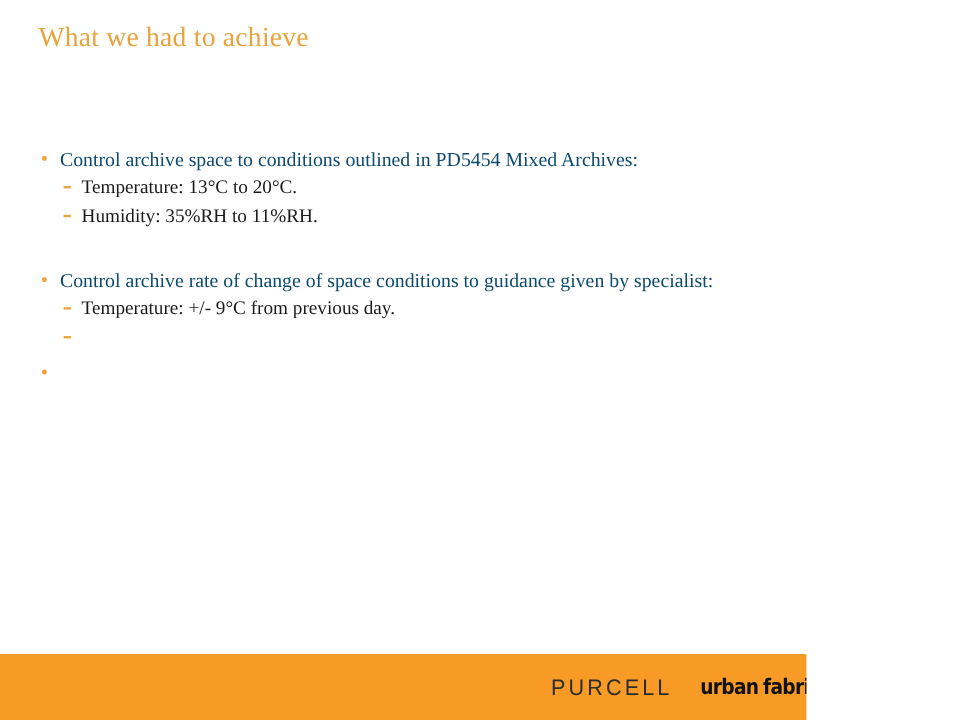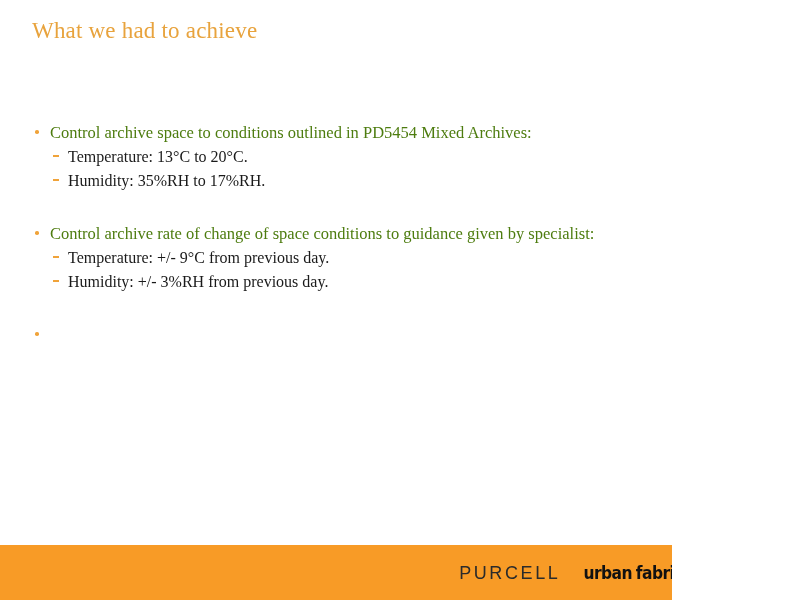--- a/index.html
+++ b/index.html
@@ -44,21 +44,21 @@
   }
   .bullet-group:last-child {
     margin-bottom: 0;
   }
 
   .lvl1 {
     position: relative;
     padding-left: 18px;
     font-size: 16.5px;
     line-height: 24px;
-    color: #4d7c0f;
+    color: #0c4a6e;
     font-family: "Liberation Serif", serif;
     white-space: nowrap;
   }
   .lvl1 > .dot-marker {
     position: absolute;
     left: 3px;
     top: 9px;
     width: 3.5px;
     height: 3.5px;
     border-radius: 50%;
@@ -152,36 +152,35 @@
       <div class="lvl1">
         <span class="dot-marker"></span>
         <span>Control archive space to conditions outlined in PD5454 Mixed Archives:</span>
       </div>
       <div class="lvl2">
         <span class="dash-marker"></span>
         <span>Temperature: 13°C to 20°C.</span>
       </div>
       <div class="lvl2">
         <span class="dash-marker"></span>
-        <span>Humidity: 35%RH to 17%RH.</span>
+        <span>Humidity: 35%RH to 11%RH.</span>
       </div>
     </div>
 
     <div class="bullet-group">
       <div class="lvl1">
         <span class="dot-marker"></span>
         <span>Control archive rate of change of space conditions to guidance given by specialist:</span>
       </div>
       <div class="lvl2">
         <span class="dash-marker"></span>
         <span>Temperature: +/- 9°C from previous day.</span>
       </div>
       <div class="lvl2">
         <span class="dash-marker"></span>
-        <span>Humidity: +/- 3%RH from previous day.</span>
       </div>
     </div>
 
     <div class="bullet-group">
       <div class="lvl1">
         <span class="dot-marker"></span>
       </div>
     </div>
 
   </div>

